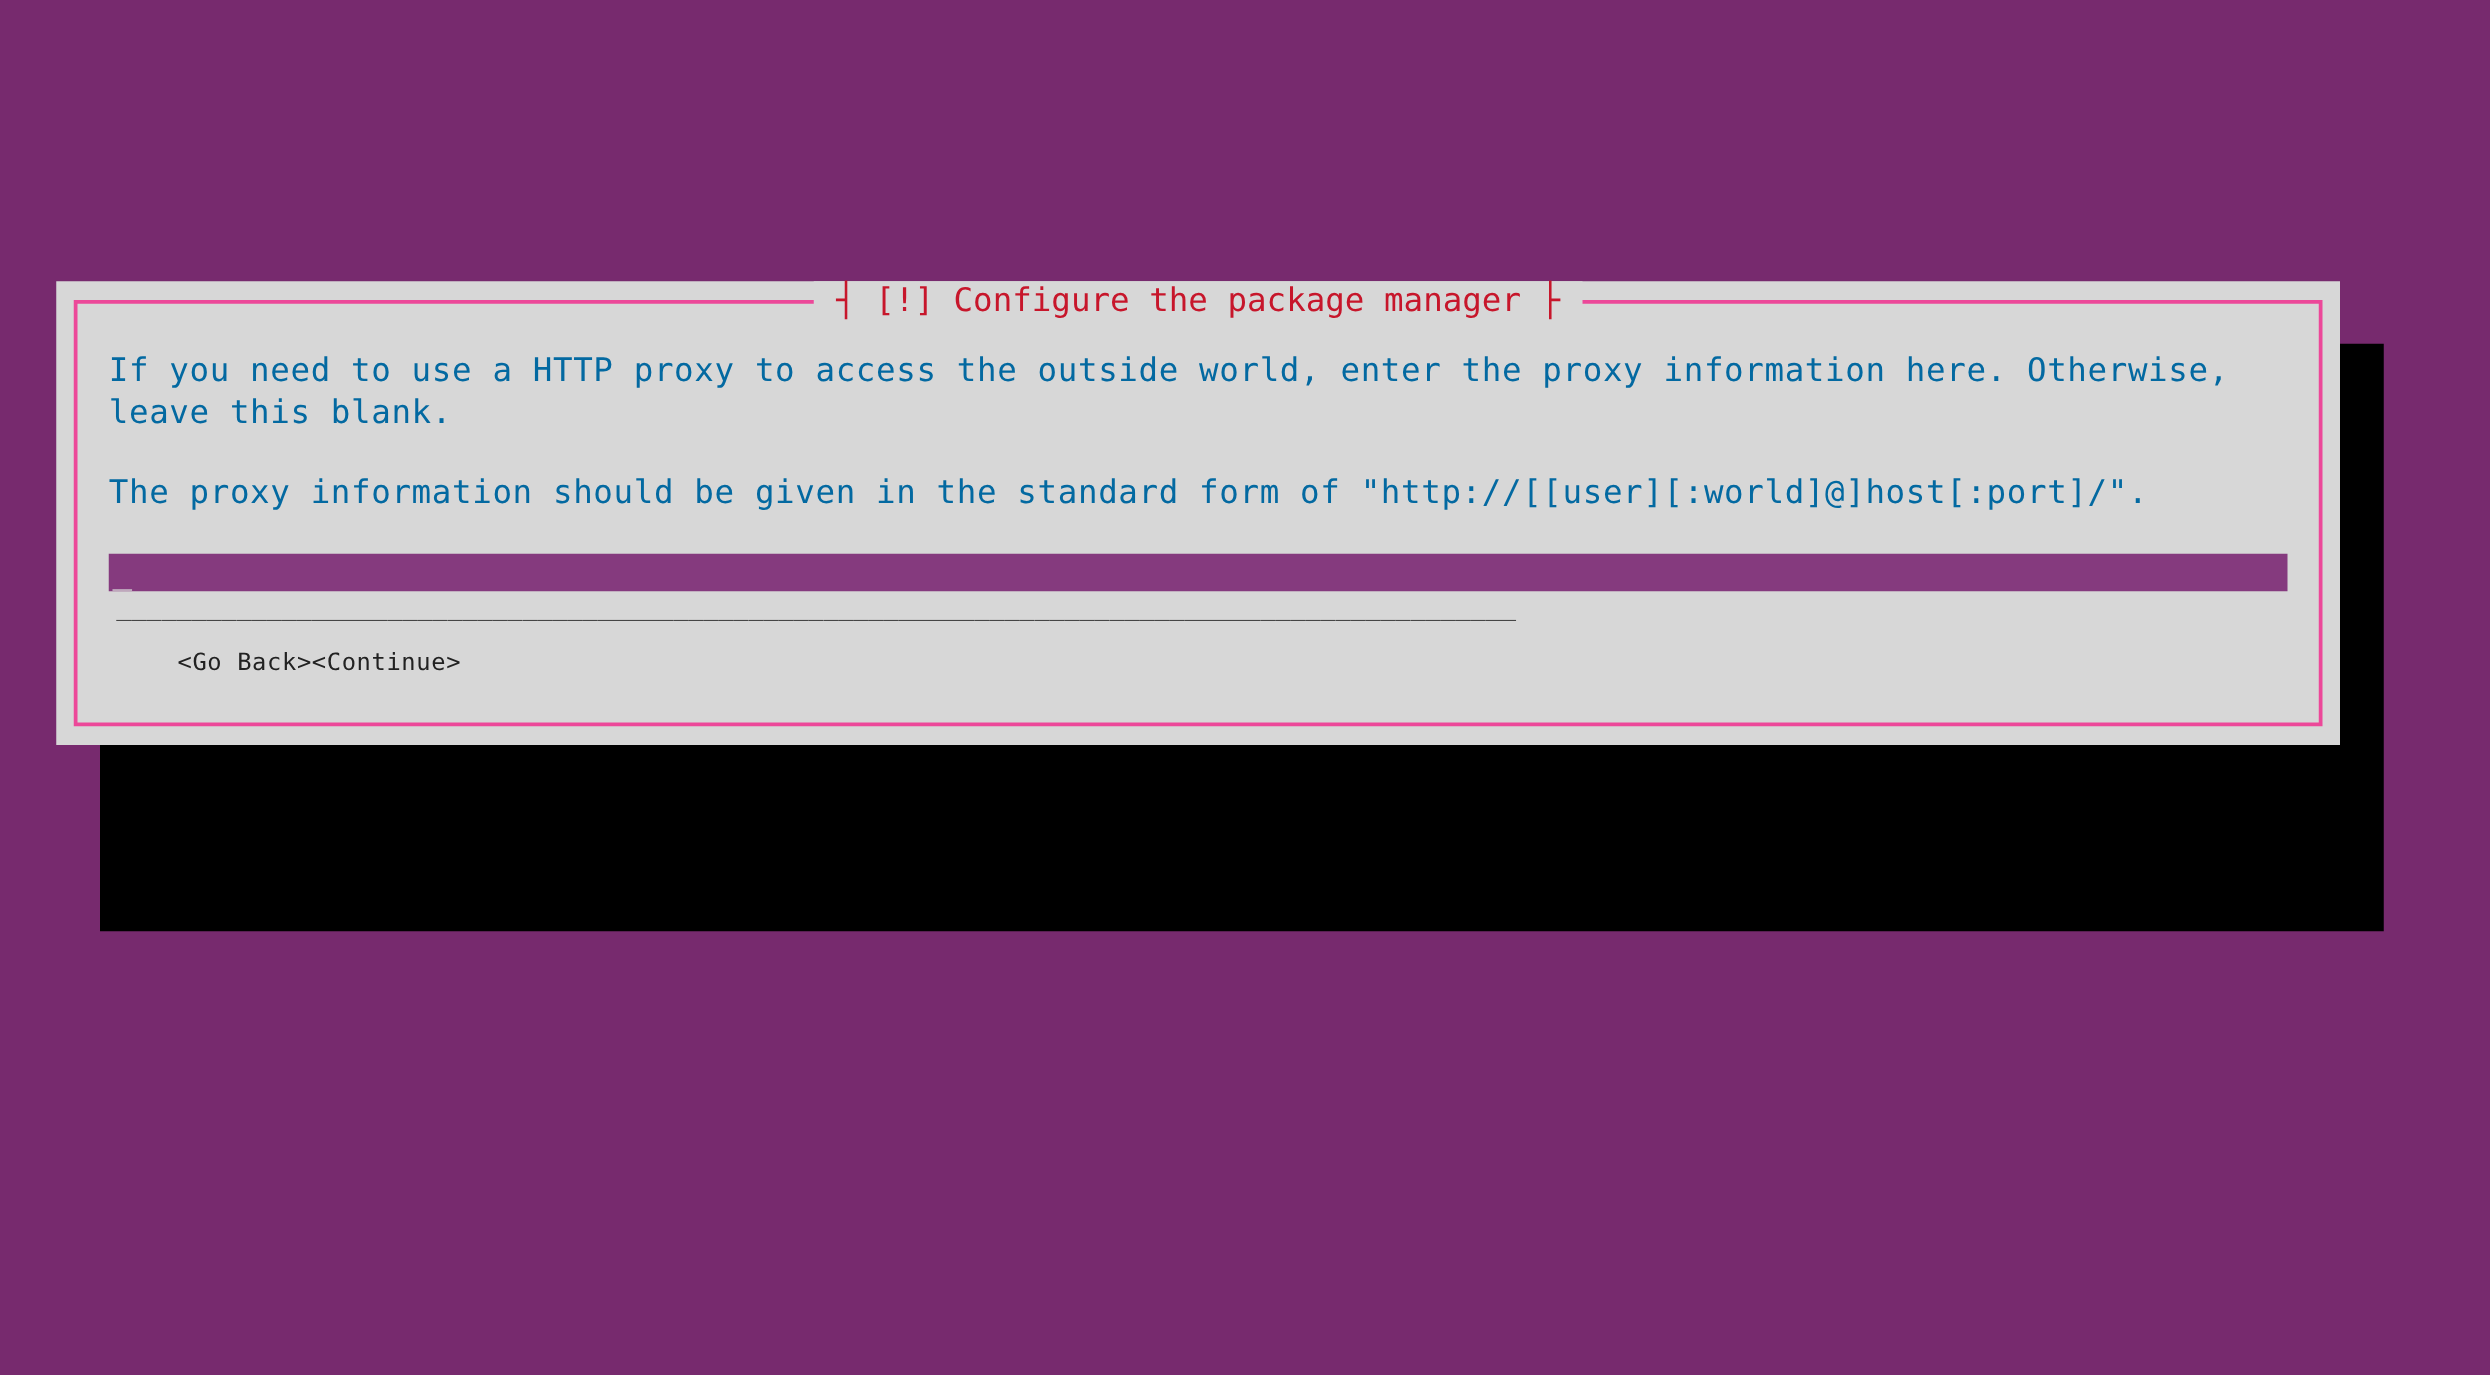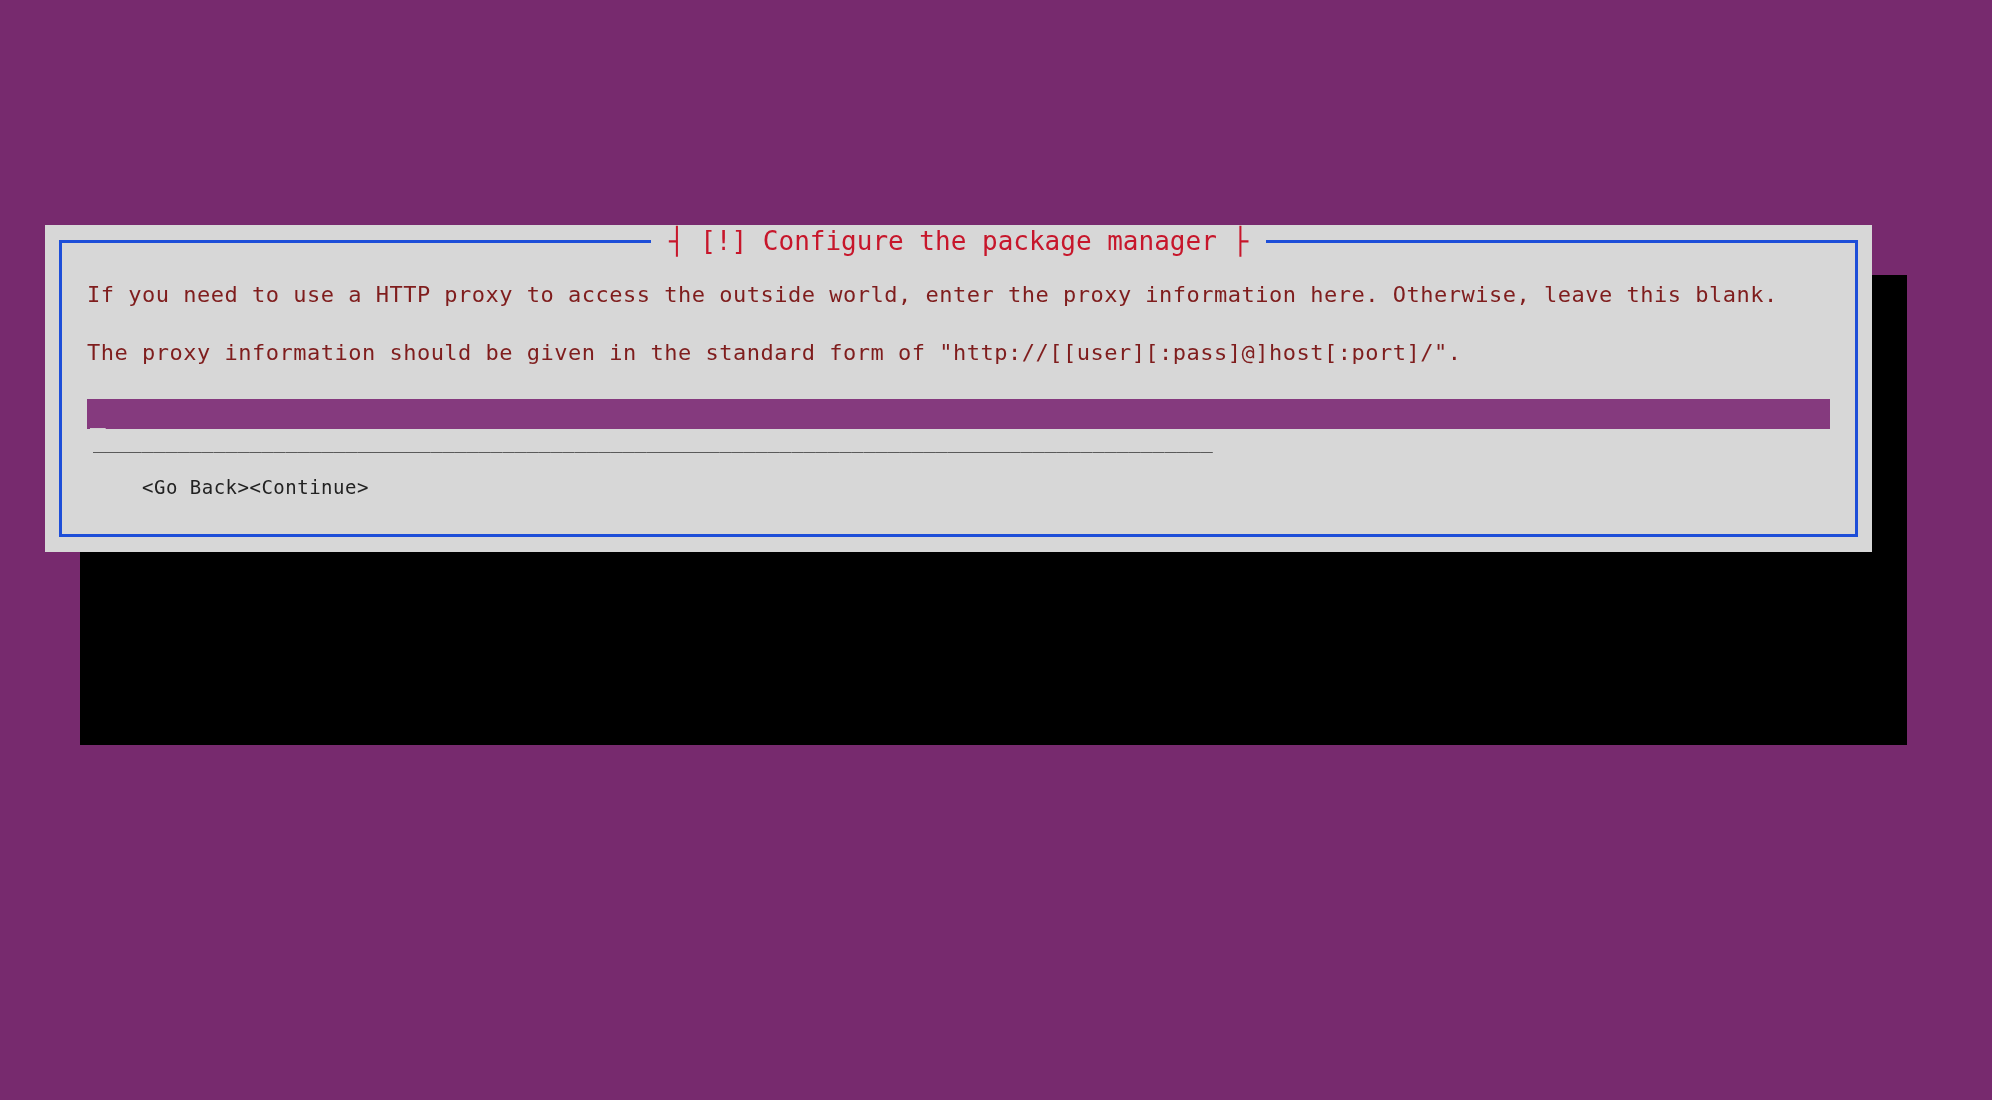--- a/index.html
+++ b/index.html
@@ -31,21 +31,21 @@
     position: absolute;
     left: 45px;
     top: 225px;
     width: 1827px;
     box-sizing: border-box;
     background: #d7d7d7;
     padding: 15px 14px 15px 14px;
   }
   .frame {
     position: relative;
-    border: 3px solid #1d4ed8;
+    border: 3px solid #ec4899;
     box-sizing: border-box;
     padding: 38px 25px 30px 25px;
   }
   .title-wrap {
     position: absolute;
     top: -18px;
     left: 0;
     right: 0;
     text-align: center;
     pointer-events: none;
@@ -53,22 +53,22 @@
   .title-box {
     display: inline-block;
     background: #d7d7d7;
     padding: 0 18px;
     color: #c7162b;
     pointer-events: auto;
     font-size: 26px;
   }
   .body-text {
     white-space: pre-wrap;
-    color: #7f1d1d;
-    font-size: 22px;
+    color: #0369a1;
+    font-size: 26px;
     letter-spacing: 0.5px;
     margin-bottom: 8px;
   }
   .input-line {
     background: #853a7e;
     margin: 10px 0 6px 0;
     height: 30px;
     position: relative;
   }
   .input-field {
@@ -133,21 +133,21 @@
   <div class="dialog-shadow"></div>
 
   <div class="dialog">
     <div class="frame">
       <div class="title-wrap">
         <span class="title-box">┤ <span>[!] Configure the package manager</span> ├</span>
       </div>
 
       <div class="body-text">If you need to use a HTTP proxy to access the outside world, enter the proxy information here. Otherwise, leave this blank.</div>
       <div class="body-text" style="height:14px"></div>
-      <div class="body-text">The proxy information should be given in the standard form of "http://[[user][:pass]@]host[:port]/".</div>
+      <div class="body-text">The proxy information should be given in the standard form of "http://[[user][:world]@]host[:port]/".</div>
       <div class="body-text" style="height:14px"></div>
 
       <div class="input-line">
         <input class="input-field" type="text" value="" style="">
         <span class="caret">_</span>
       </div>
       <div class="underline">_____________________________________________________________________________________________</div>
 
       <div class="button-row">
         <span class="btn">&lt;Go Back&gt;</span>

